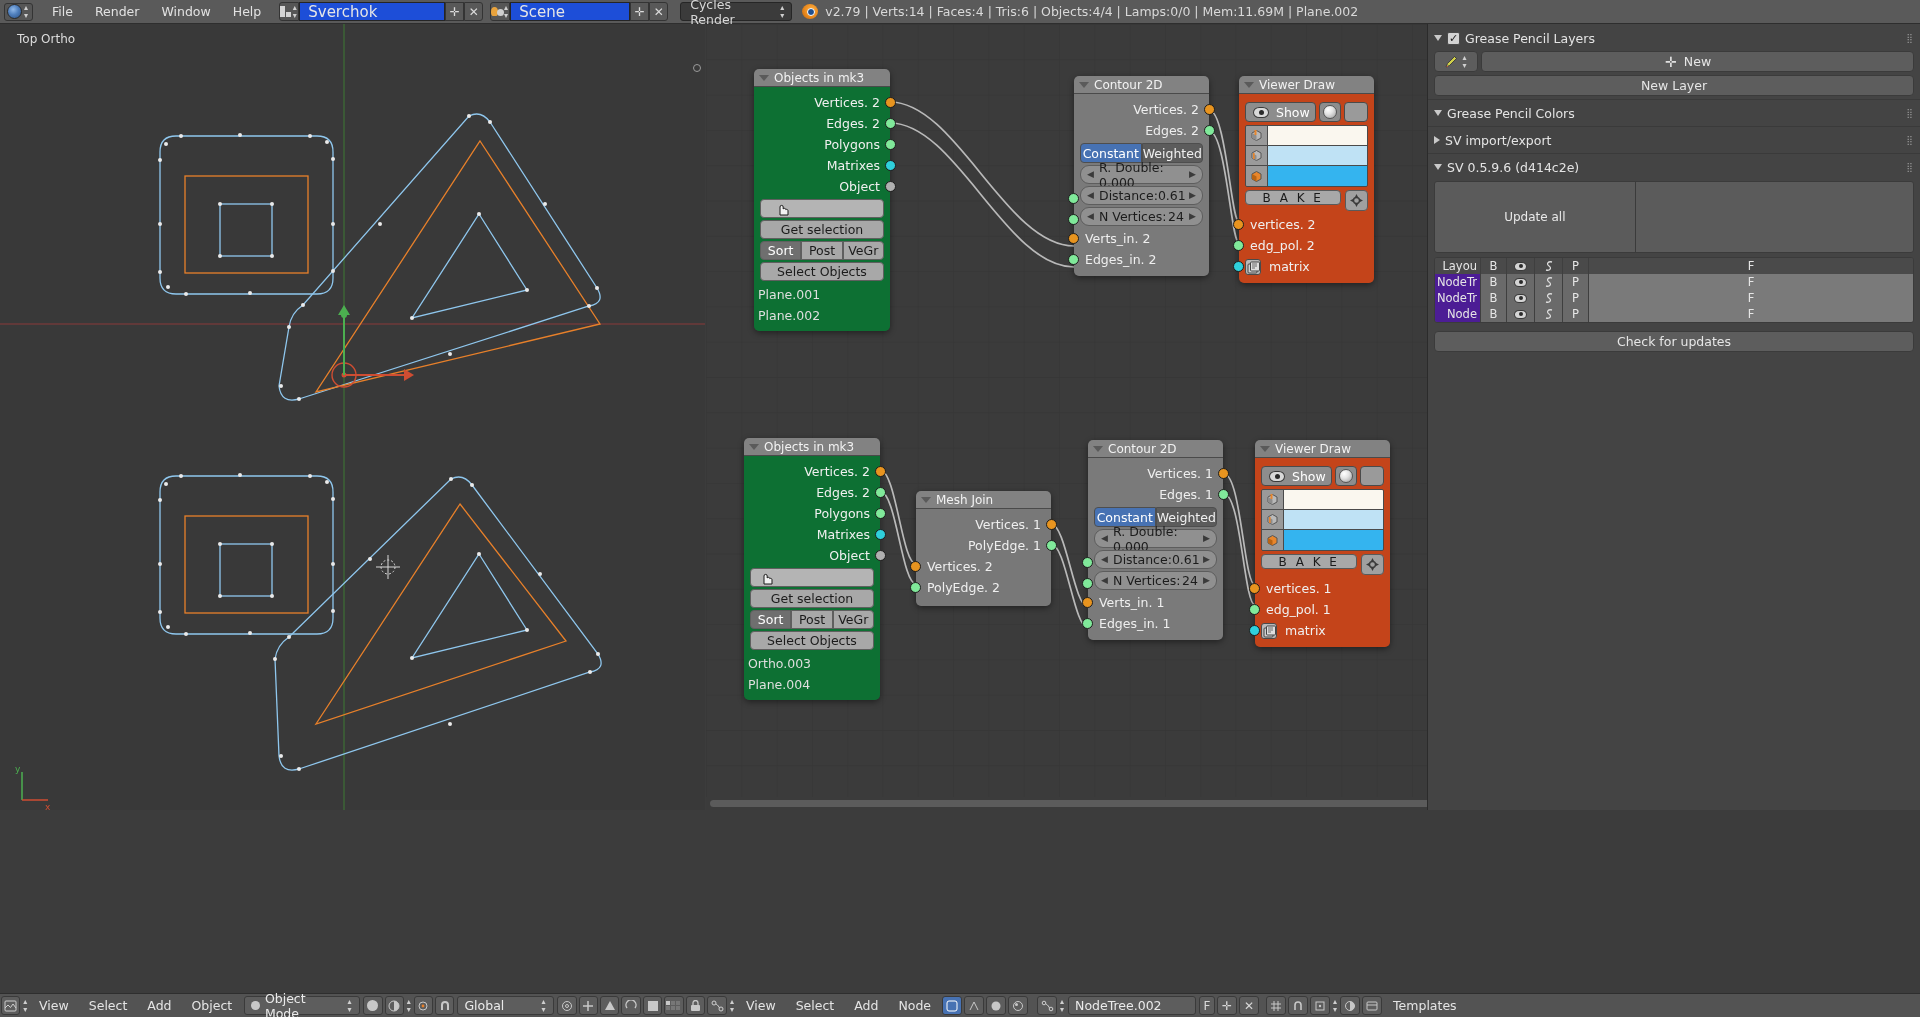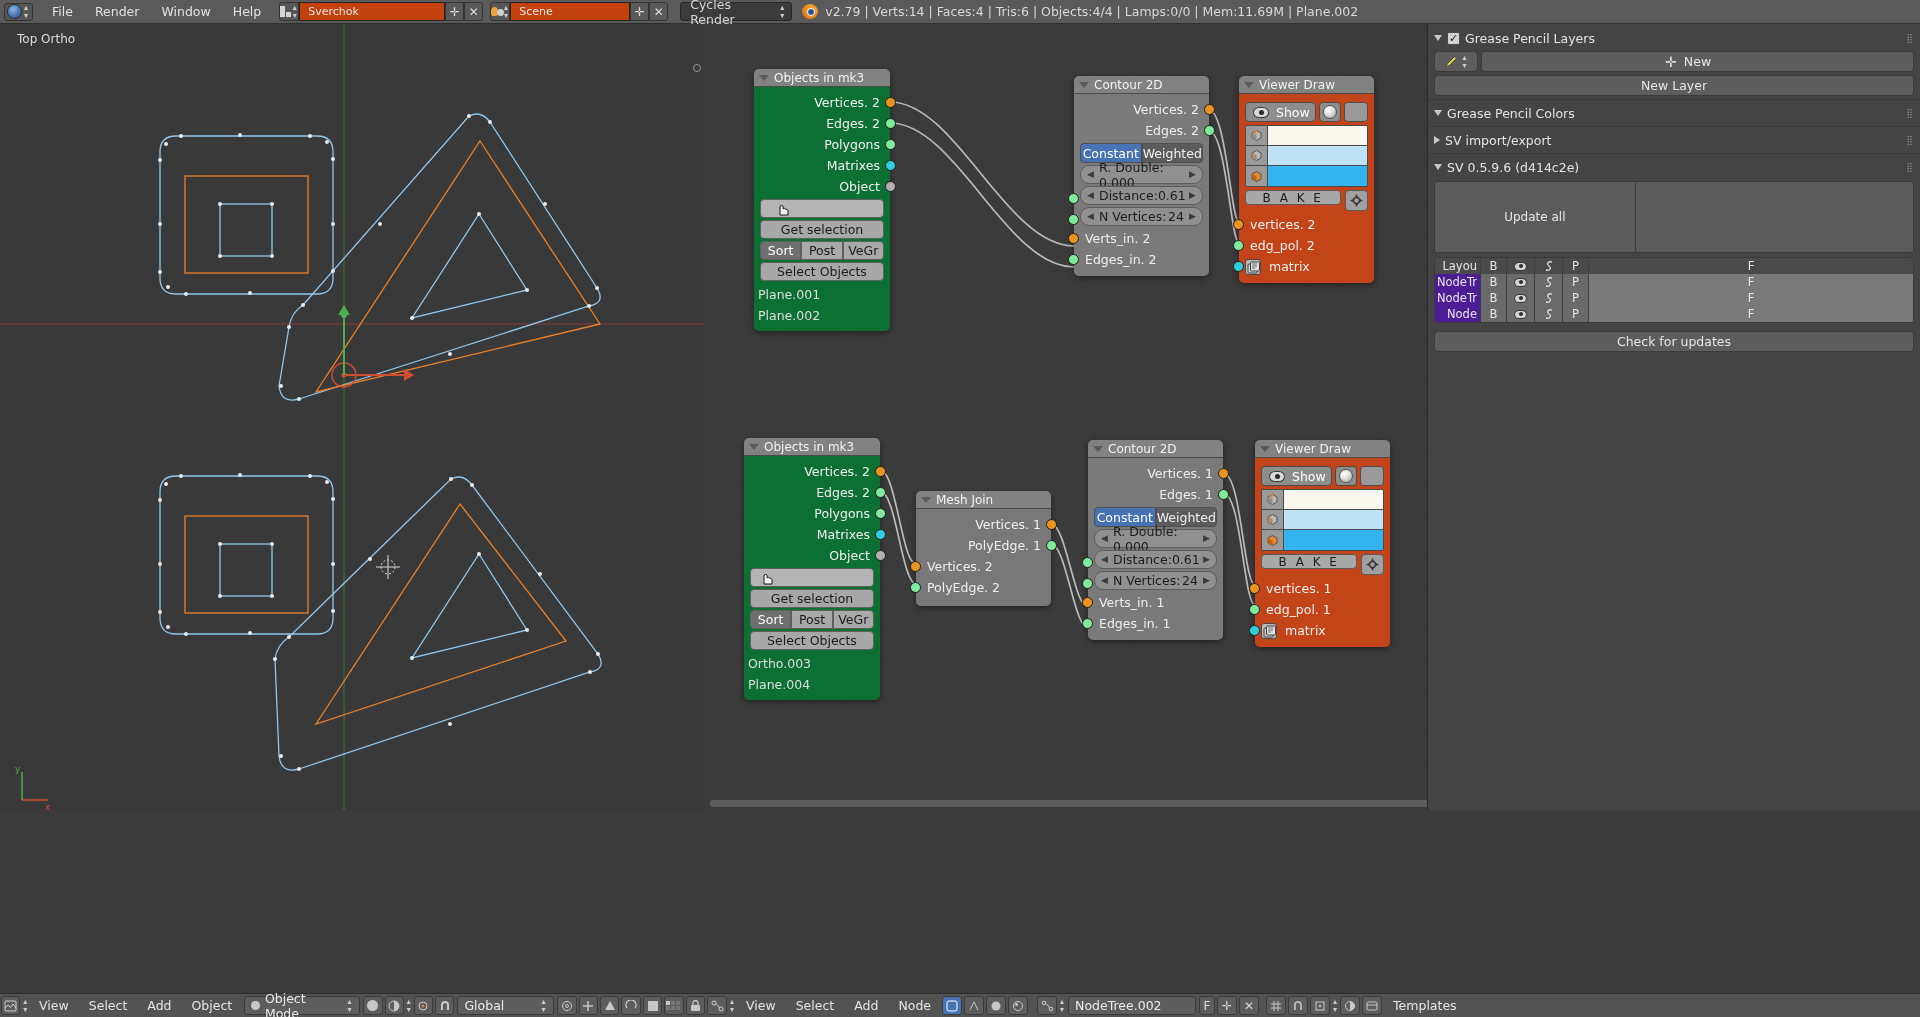--- a/index.html
+++ b/index.html
@@ -27,22 +27,22 @@
     background:radial-gradient(circle at 40% 35%, #8fb8e8 0%, #4f7fbd 45%, #2b4f80 100%);
     border:1px solid #2a2a2a; position:relative;
   }
   .spin { display:inline-block; width:8px; font-size:8px; line-height:8px; color:#cfcfcf; text-align:center;}
   .spin i { display:block; font-style:normal; }
   .tb-menu { display:flex; align-items:center; gap:0px; margin-left:4px; }
   .tb-menu span {
     padding:2px 11px; color:#e2e2e2; font-size:12.5px; border-radius:2px;
   }
   .tb-field {
-    height:19px; background:#c2410c; border:1px solid #252525; border-radius:3px;
-    color:#e6e6e6; display:flex; align-items:center; padding:7px 8px; font-size:11px;
+    height:19px; background:#1d4ed8; border:1px solid #252525; border-radius:3px;
+    color:#e6e6e6; display:flex; align-items:center; padding:7px 8px; font-size:15px;
   }
   .tb-grp { display:flex; align-items:center; margin-left:7px; }
   .tb-sq {
     width:20px; height:19px; background:#565656; border:1px solid #343434;
     border-radius:3px 0 0 3px; display:flex; align-items:center; justify-content:center;
   }
   .tb-plus, .tb-x {
     width:19px; height:19px; background:#595959; border:1px solid #343434;
     display:flex; align-items:center; justify-content:center; font-size:12px; color:#ddd;
   }

